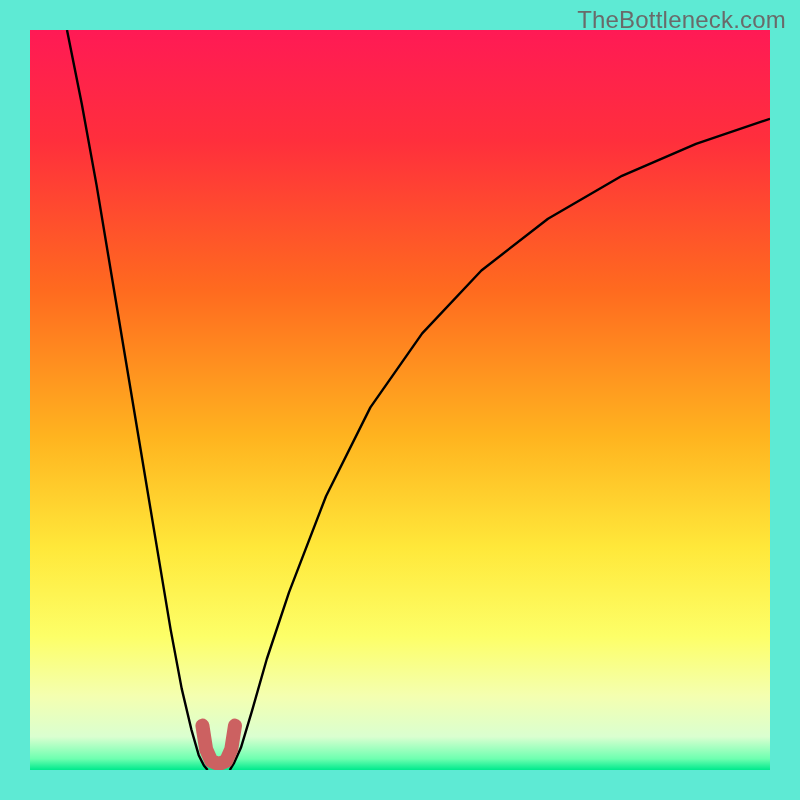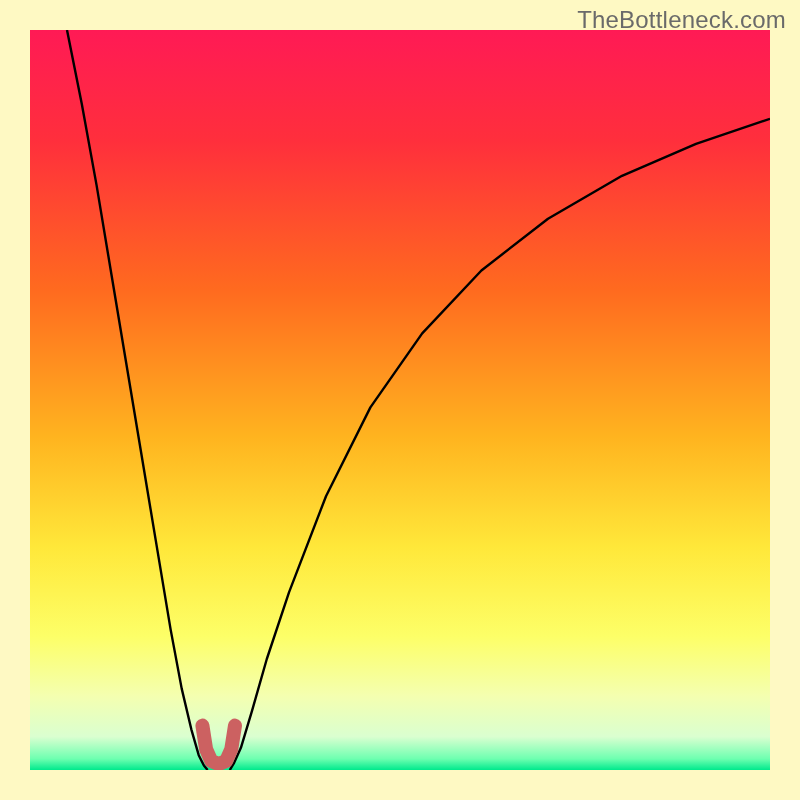--- a/index.html
+++ b/index.html
@@ -7,21 +7,21 @@
     padding: 0;
     width: 800px;
     height: 800px;
     background: #000;
     overflow: hidden;
     font-family: Arial, Helvetica, sans-serif;
   }
   .outer {
     width: 800px;
     height: 800px;
-    background: #fef9c3;
+    background: #5eead4;
     position: relative;
   }
   .watermark {
     position: absolute;
     top: 6px;
     right: 14px;
     color: #6a6a6a;
     font-size: 24px;
     font-weight: 500;
     letter-spacing: 0.2px;

